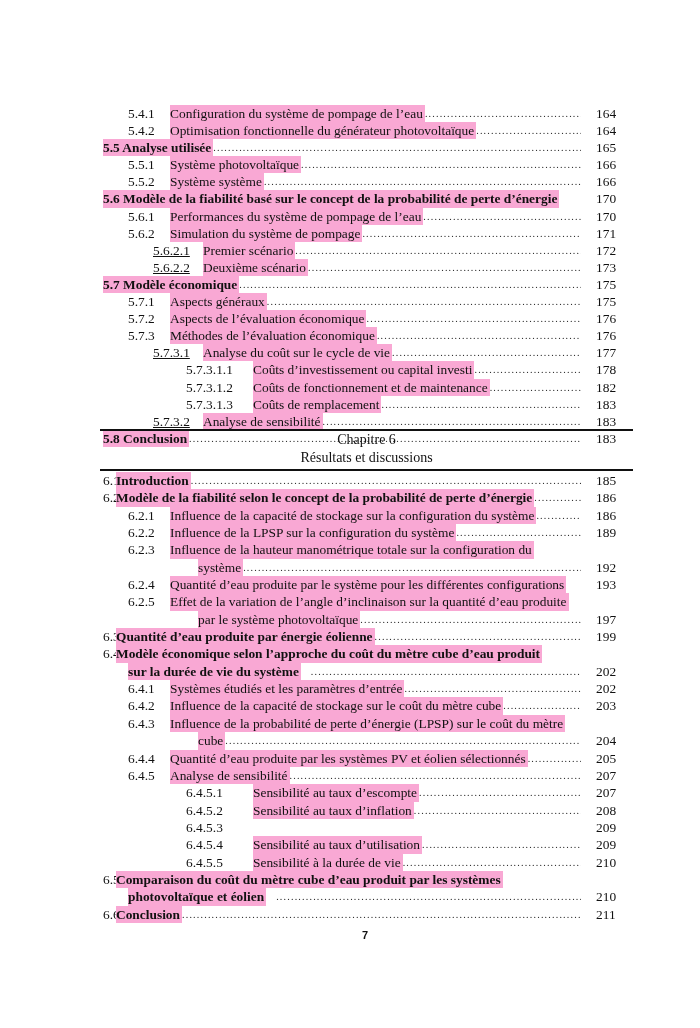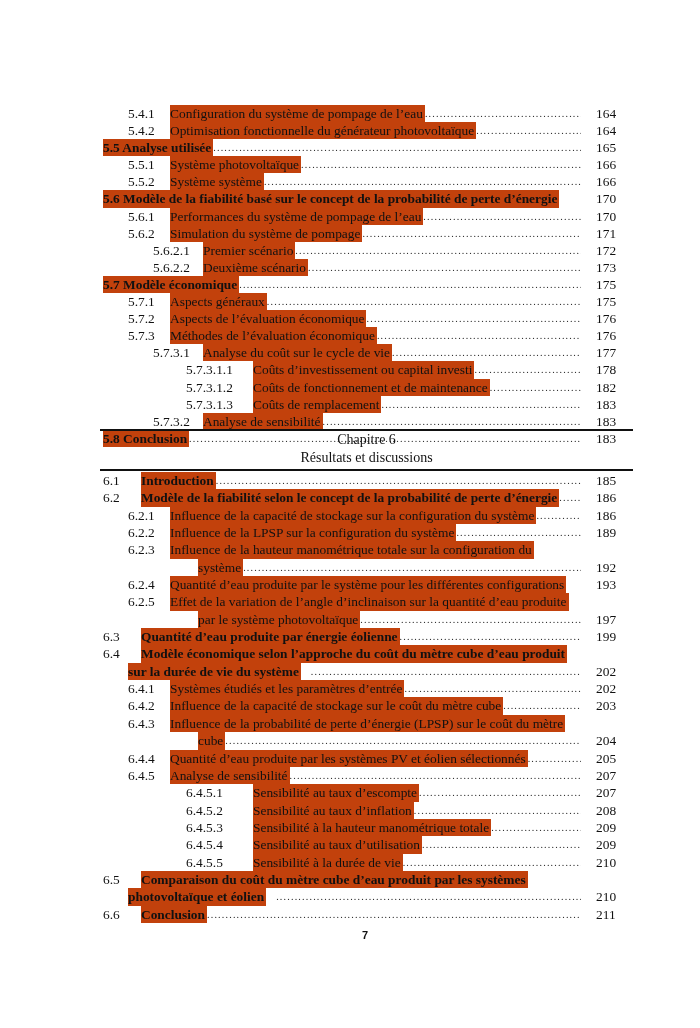--- a/index.html
+++ b/index.html
@@ -6,28 +6,28 @@
   body { width: 700px; height: 1028px; position: relative; overflow: hidden;
          font-family: "Liberation Serif", "DejaVu Serif", serif; color: #111; }
   .page { position: absolute; left: 0; top: 0; width: 700px; height: 784px; }
   .toc { position: absolute; left: 103px; width: 530px; }
   .toc-a { top: 105px; }
   .toc-b { top: 472px; }
   .row { position: relative; height: 17.1px; line-height: 17.1px; font-size: 13.4px; white-space: nowrap; }
   .toc-b .row { height: 17.35px; line-height: 17.35px; }
   .row .num { position: absolute; top: 0; }
   .row .text { position: absolute; top: 0; right: 52px; overflow: hidden; display: flex; }
-  .row .text .t { flex: 0 0 auto; padding-right: 2px; background: #c2410c; }
+  .row .text .t { flex: 0 0 auto; padding-right: 2px; background: #f9a8d4; }
   .row .text .dots { flex: 1 1 auto; overflow: hidden; letter-spacing: 1.2px; font-size: 10px; color: #222; }
   .row .text .dots::before { content: "................................................................................................................................................................................................................................"; }
   .row .page-no { position: absolute; right: 13px; top: 0; width: 24px; text-align: left; }
   .b { font-weight: bold; } .lvl1 .text { left: 0; }
-  .lvl1n .num { left: 0; } .lvl1n .text { left: 38px; text-align: right; }
+  .lvl1n .num { left: 0; } .lvl1n .text { left: 13px; text-align: right; }
   .lvl2 .num { left: 25px; } .lvl2 .text { left: 67px; }
-  .lvl3 .num { left: 50px; } .lvl3 .text { left: 100px; }
+  .lvl3 .num { left: 50px; text-decoration: underline; } .lvl3 .text { left: 100px; }
   .lvl4 .num { left: 83px; } .lvl4 .text { left: 150px; }
   .cont2 .text { left: 67px; margin-left: 28px; }
   .cont1 .text { left: 25px; gap: 10px; }
   .rule { position: absolute; left: 100px; width: 533px; height: 2px; background: #111; }
   .chap-head { position: absolute; left: 100px; width: 533px; text-align: center; font-weight: normal; font-size: 14px; line-height: 18px; }
   .footer-num { position: absolute; left: 362px; top: 929px; font-family: "Liberation Sans", "DejaVu Sans", sans-serif; font-size: 11px; font-weight: bold; }
 </style>
 </head>
 <body>
 
@@ -343,24 +343,20 @@
       <div class="row lvl4">
         <span class="num">6.4.5.2</span>
         <span class="text">
           <span class="t">Sensibilité au taux d’inflation</span>
           <span class="dots"></span>
         </span>
         <span class="page-no">208</span>
       </div>
       <div class="row lvl4">
         <span class="num">6.4.5.3</span>
-        <span class="text">
-          <span class="t">Sensibilité à la hauteur manométrique totale</span>
-          <span class="dots"></span>
-        </span>
         <span class="page-no">209</span>
       </div>
       <div class="row lvl4">
         <span class="num">6.4.5.4</span>
         <span class="text">
           <span class="t">Sensibilité au taux d’utilisation</span>
           <span class="dots"></span>
         </span>
         <span class="page-no">209</span>
       </div>

